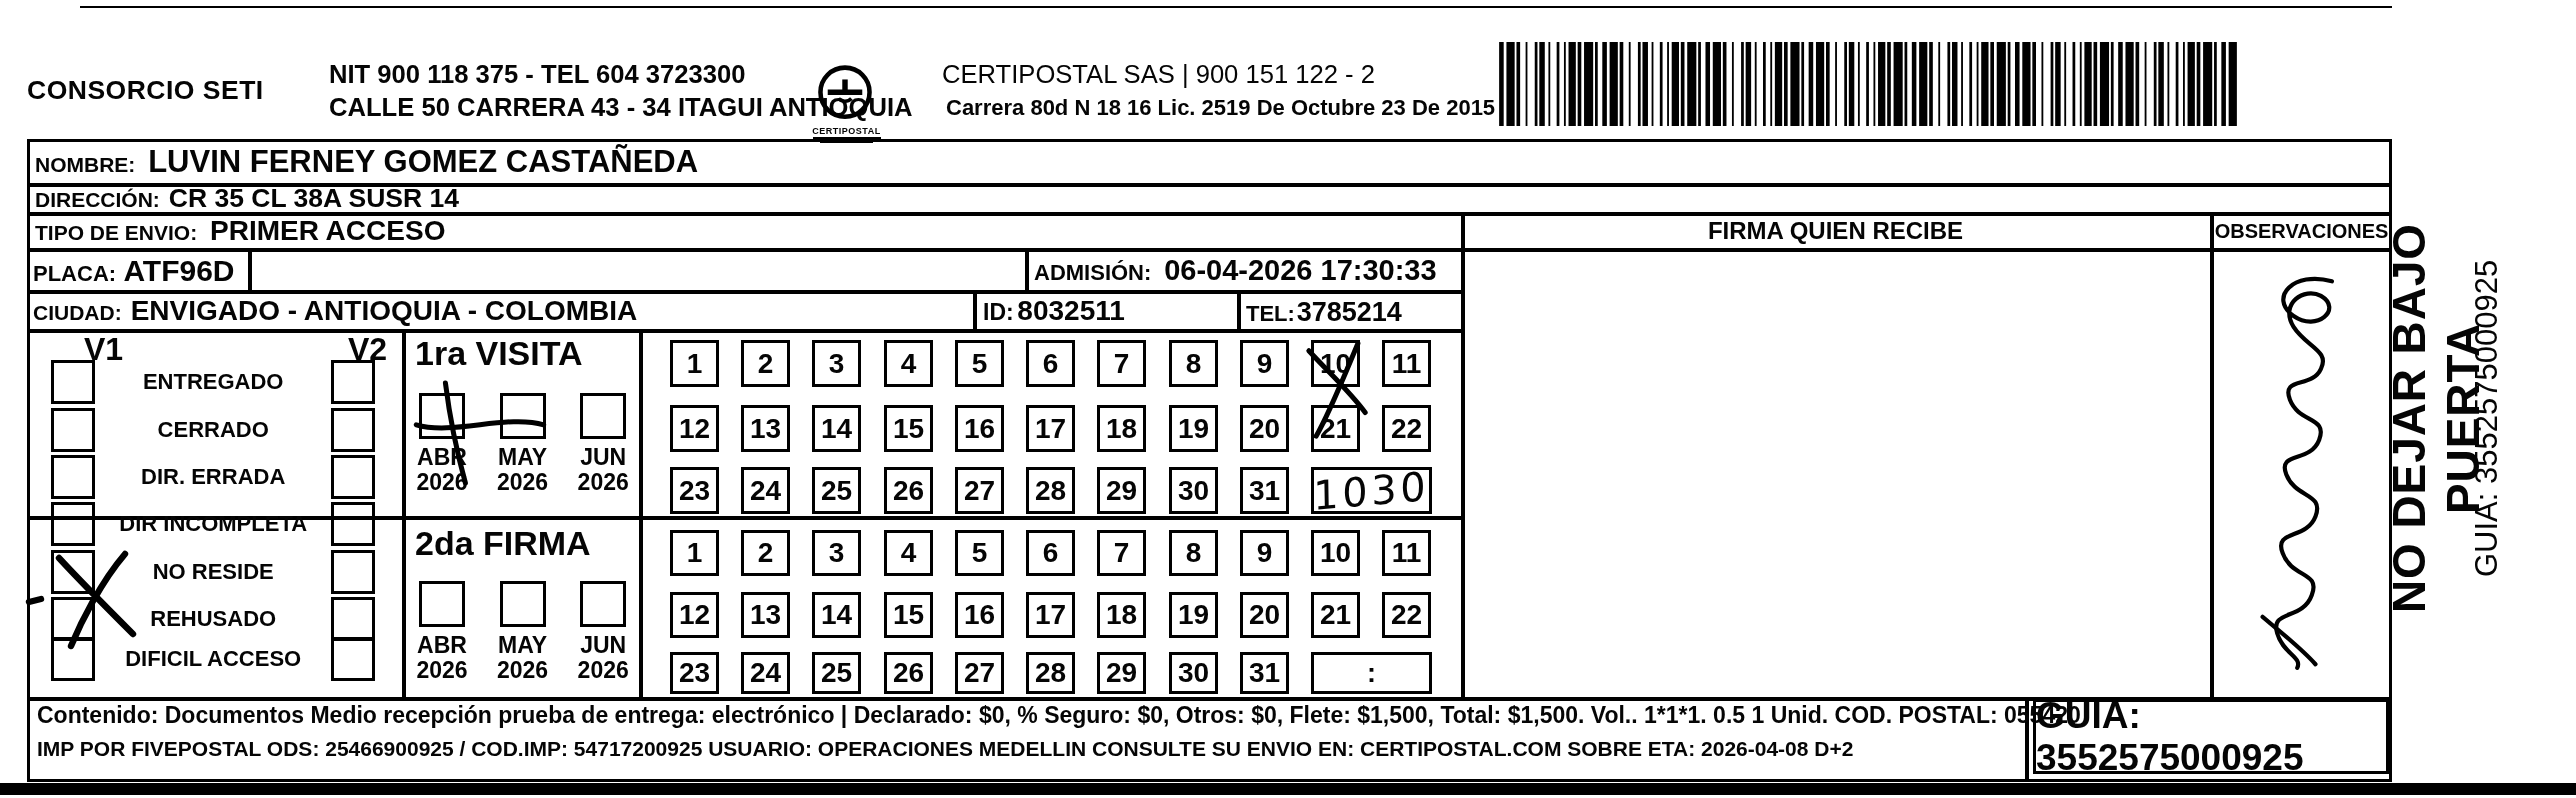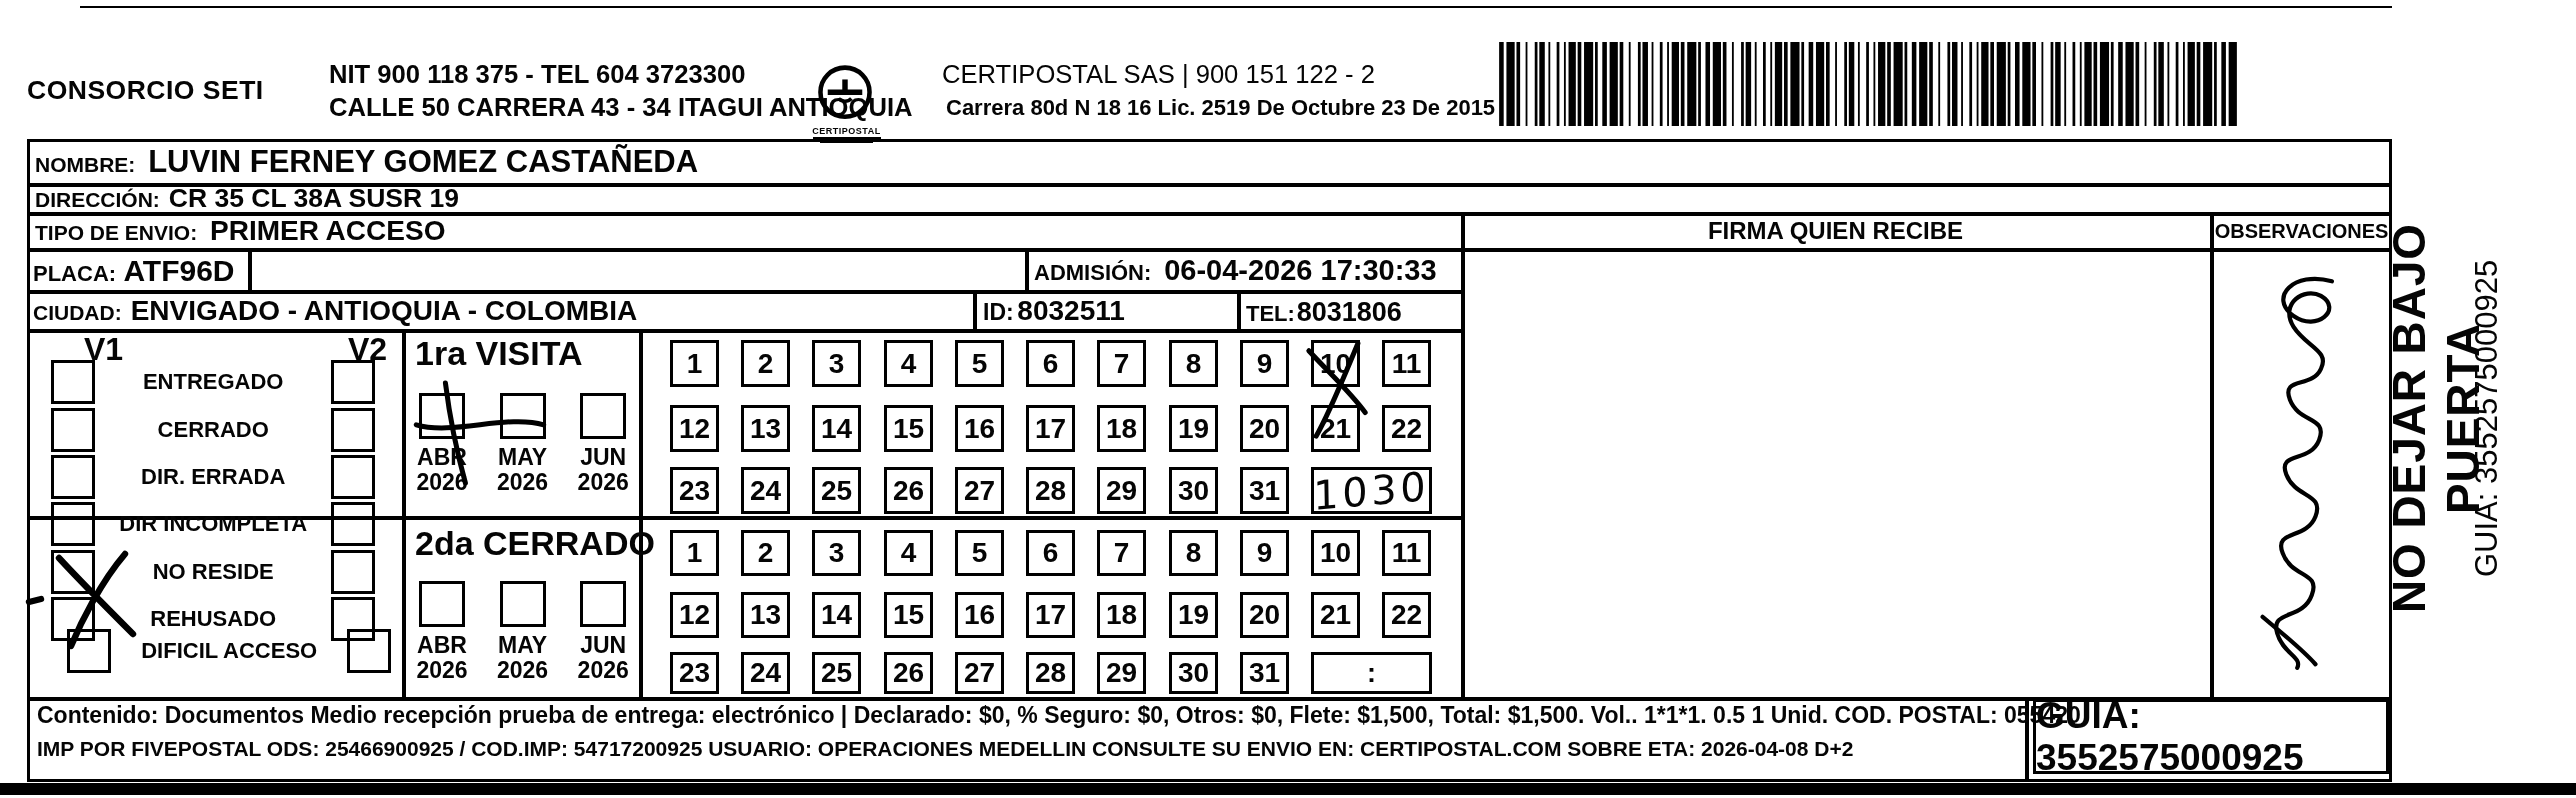--- a/index.html
+++ b/index.html
@@ -216,21 +216,21 @@
   <div class="ln" style="left:1461px;top:212px;width:3.7px;height:489px;"></div>
   <div class="ln" style="left:2210px;top:212px;width:3.7px;height:489px;"></div>
   <div class="ln" style="left:2025px;top:697px;width:3.7px;height:85px;"></div>
 
   <div class="frow" style="left:35px;top:144px;">
     <span class="flab" style="font-size:21px;">NOMBRE:</span>
     <span class="fval" style="font-size:31px;margin-left:12.8px;">LUVIN FERNEY GOMEZ CASTAÑEDA</span>
   </div>
   <div class="frow" style="left:35px;top:183px;">
     <span class="flab" style="font-size:21px;">DIRECCIÓN:</span>
-    <span class="fval" style="font-size:26.5px;margin-left:9px;">CR 35 CL 38A SUSR 19</span>
+    <span class="fval" style="font-size:26.5px;margin-left:9px;">CR 35 CL 38A SUSR 14</span>
   </div>
   <div class="frow" style="left:35px;top:215px;">
     <span class="flab" style="font-size:21px;">TIPO DE ENVIO:</span>
     <span class="fval" style="font-size:28px;margin-left:12.8px;">PRIMER ACCESO</span>
   </div>
   <div class="frow" style="left:33px;top:254px;">
     <span class="flab" style="font-size:22px;">PLACA:</span>
     <span class="fval" style="font-size:30px;margin-left:7.3px;">ATF96D</span>
   </div>
   <div class="frow" style="left:1034px;top:254px;">
@@ -240,21 +240,21 @@
   <div class="frow" style="left:33px;top:295px;">
     <span class="flab" style="font-size:21px;">CIUDAD:</span>
     <span class="fval" style="font-size:28px;margin-left:9px;">ENVIGADO - ANTIOQUIA - COLOMBIA</span>
   </div>
   <div class="frow" style="left:983px;top:295px;">
     <span class="flab" style="font-size:23px;">ID:</span>
     <span class="fval" style="font-size:28px;margin-left:3.7px;">8032511</span>
   </div>
   <div class="frow" style="left:1246px;top:297px;">
     <span class="flab" style="font-size:22px;">TEL:</span>
-    <span class="fval" style="font-size:27px;margin-left:1.8px;">8031806</span>
+    <span class="fval" style="font-size:27px;margin-left:1.8px;">3785214</span>
   </div>
 
   <div class="abs" style="left:27px;top:329px;width:374px;height:368px;">
     <div class="vhead" style="left:57px;">V1</div>
     <div class="vhead" style="left:321px;">V2</div>
     <div>
         <div class="status-row" style="top: 31px;">
           <div class="cb"></div>
           <div class="status-label">ENTREGADO</div>
           <div class="cb"></div>
@@ -283,21 +283,21 @@
             </svg>
           </div>
           <div class="status-label">NO RESIDE</div>
           <div class="cb"></div>
         </div>
         <div class="status-row" style="top: 268px; justify-content: flex-end;">
           <div class="cb"></div>
           <div class="status-label">REHUSADO</div>
           <div class="cb"></div>
         </div>
-        <div class="status-row" style="top: 300px; margin-left: 16px;">
+        <div class="status-row" style="top: 308px;">
           <div class="cb"></div>
           <div class="status-label">DIFICIL ACCESO</div>
           <div class="cb"></div>
         </div>
       </div>
   </div>
 
   <div class="visit-title" style="left:415px;top:334px;">1ra VISITA</div>
   <div class="month-row" style="top:393px;">
       <div class="month-item">
@@ -314,21 +314,21 @@
         <div class="month-cb"></div>
         <div class="month-label">MAY</div>
         <div class="month-label">2026</div>
       </div>
       <div class="month-item">
         <div class="month-cb"></div>
         <div class="month-label">JUN</div>
         <div class="month-label">2026</div>
       </div>
     </div>
-  <div class="visit-title" style="left:415px;top:524px;">2da CERRADO</div>
+  <div class="visit-title" style="left:415px;top:524px;">2da FIRMA</div>
   <div class="month-row" style="top:581px;">
       <div class="month-item">
         <div class="month-cb"></div>
         <div class="month-label">ABR</div>
         <div class="month-label">2026</div>
       </div>
       <div class="month-item">
         <div class="month-cb"></div>
         <div class="month-label">MAY</div>
         <div class="month-label">2026</div>

